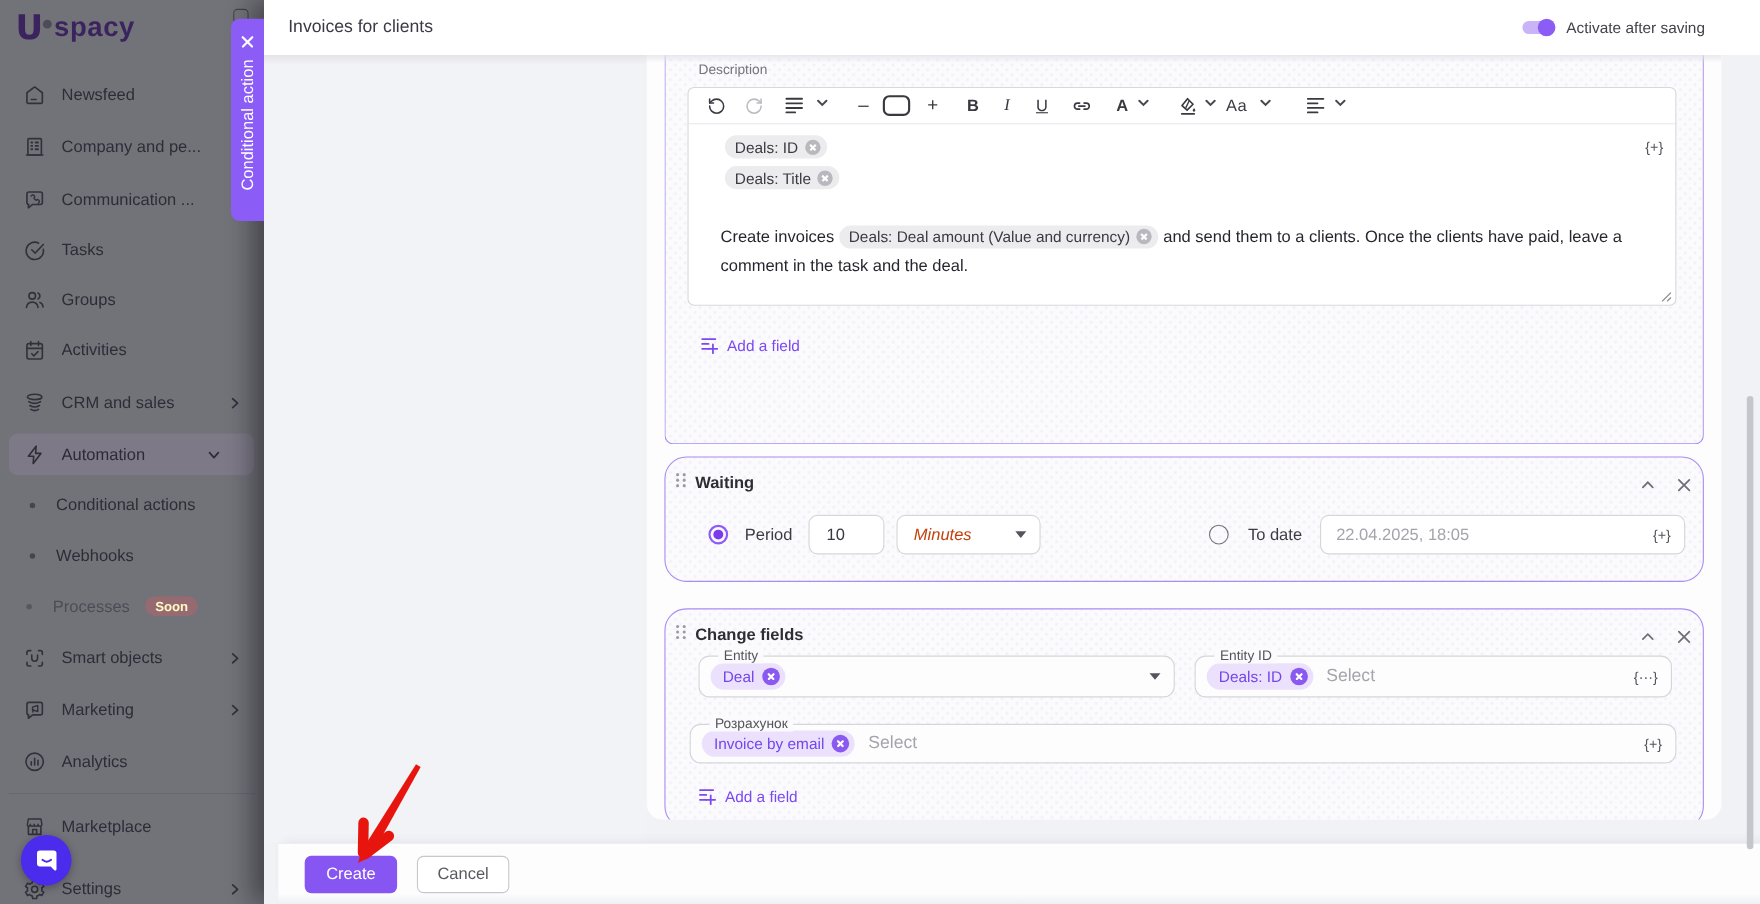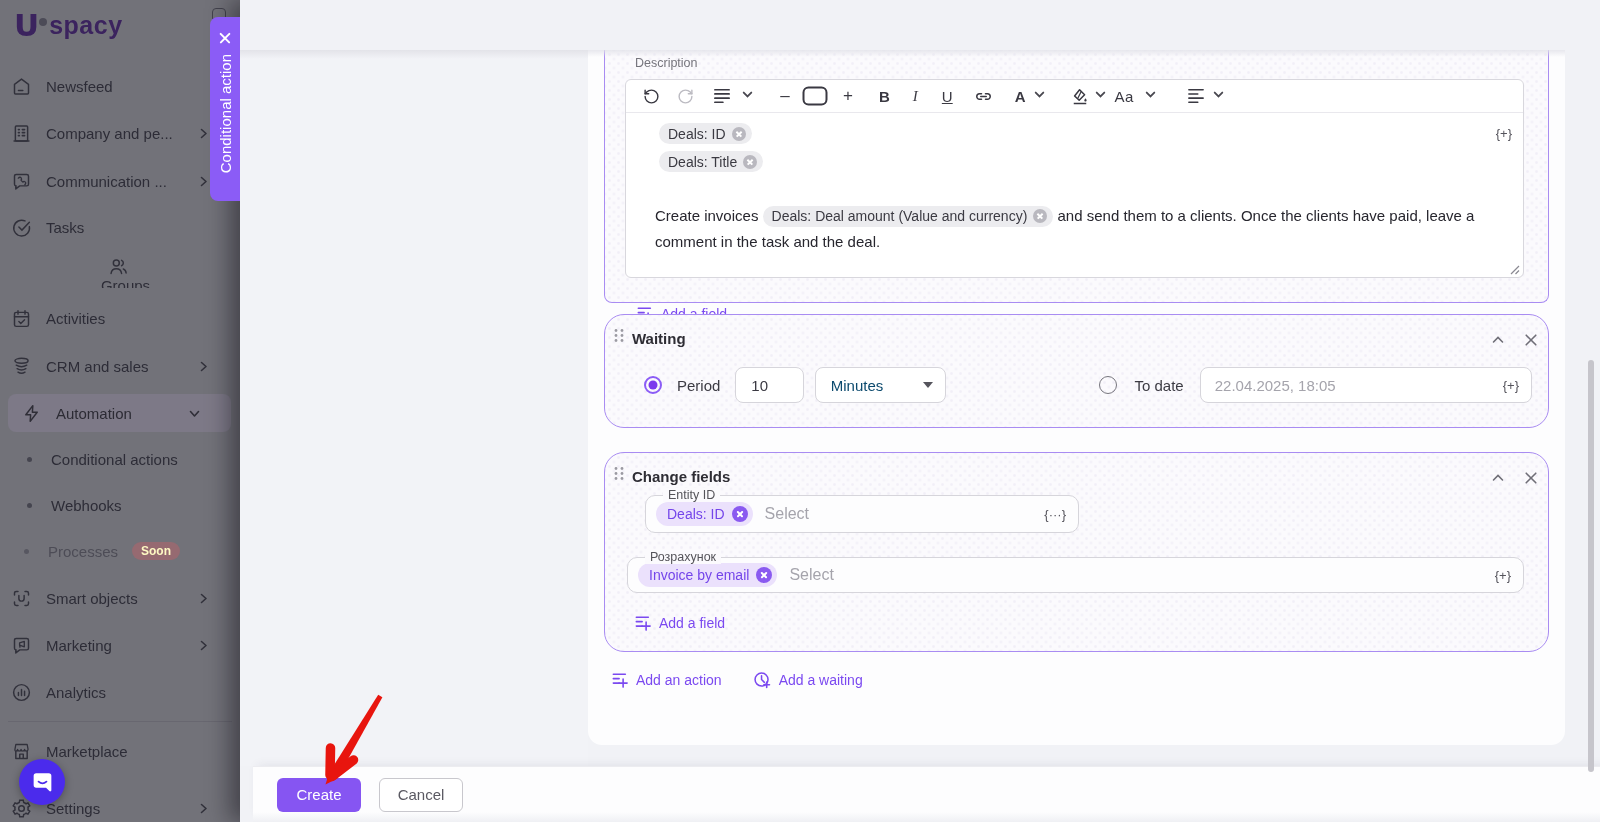--- a/index.html
+++ b/index.html
@@ -6,21 +6,21 @@
   html,body { width:1600px; height:822px; overflow:hidden; }
   body { font-family:"Liberation Sans", sans-serif; background:#fff; position:relative; }
 
   
   .sidebar { position:absolute; left:0; top:0; width:240px; height:822px; background:#ffffff; z-index:1; }
   .sidebar-dim { position:absolute; left:0; top:0; width:240px; height:822px; background:rgba(28,27,38,0.62); z-index:5; }
   .logo { position:absolute; left:14px; top:8px; height:34px; display:flex; align-items:center; }
   .logo-u { font-size:31px; font-weight:800; color:#6e30b8; font-family:"DejaVu Sans", sans-serif; }
   .logo-dot { width:8px; height:8px; border-radius:50%; background:#9b99a6; margin:-6px 2px 0 0; }
   .logo-text { font-size:25px; font-weight:700; color:#6e30b8; letter-spacing:0.5px; }
-  .menu-item { position:absolute; left:0; width:240px; height:32px; display:flex; align-items:center; padding-left:11px; color:#4a4952; font-size:15px; }
+  .menu-item { position:absolute; left:10px; width:240px; height:32px; display:flex; align-items:center; padding-left:11px; color:#4a4952; font-size:15px; }
   .menu-item .mi-icon { width:21px; height:21px; margin-right:14px; flex:0 0 auto; color:#56555e; }
   .menu-item .mi-icon svg { width:21px; height:21px; display:block; }
   .menu-item .mi-label { flex:1 1 auto; white-space:nowrap; overflow:hidden; }
   .menu-item .mi-chev { margin-right:30px; color:#55545c; flex:0 0 auto; }
   .menu-item .mi-chev svg { width:13px; height:13px; display:block; }
   .menu-item.active-row { left:8px; width:223px; height:38px; background:rgb(125,121,135); border-radius:8px; padding-left:13px; z-index:6; color:rgb(44,43,52); }
   .menu-item.active-row .mi-icon, .menu-item.active-row .mi-chev { color:rgb(47,46,55); }
   .sub-item { position:absolute; left:0; width:240px; height:32px; display:flex; align-items:center; padding-left:27px; font-size:15px; color:#4a4952; }
   .sub-item .dot { width:5px; height:5px; border-radius:50%; background:#8a8992; margin-right:19px; }
   .sub-item.disabled { color:#9d9ca4; }
@@ -42,21 +42,21 @@
   .toggle-label { font-size:14px; color:#44434b; }
 
   .drawer-body { position:absolute; left:0; top:50px; width:1360px; height:716px; display:flex; }
   .left-panel { width:348px; height:716px; background:#f2f3f7; position:relative; }
   .left-panel::before { content:""; position:absolute; left:0; top:0; width:100%; height:9px; background:linear-gradient(#e3e3e9, rgba(242,243,247,0)); }
   .canvas-wrap { flex:1; height:716px; position:relative; }
   .canvas { width:977px; height:695px; background:#fdfdfe; border-radius:0 0 14px 14px; position:relative; padding:0 0 0 16px; overflow:hidden; }
   .canvas::before { content:""; position:absolute; left:0; top:0; width:100%; height:7px; background:linear-gradient(rgba(226,226,233,0.8), rgba(253,253,254,0)); z-index:2; }
 
   .card { width:945px; border:1px solid #a98cf2; border-radius:20px; background-color:#fbfafd; background-image:radial-gradient(circle, rgba(113,90,175,0.065) 0.8px, transparent 1.8px), radial-gradient(circle, rgba(113,90,175,0.065) 0.8px, transparent 1.8px); background-size:9px 9px; background-position:0 0, 4.5px 4.5px; position:relative; }
-  .card.first { border-top:none; border-radius:0 0 8px 8px; height:253px; padding:6px 24px 0 20px; }
+  .card.first { border-top:none; border-radius:0 0 8px 8px; height:354px; padding:6px 24px 0 20px; }
   .card-label { font-size:12.5px; color:#75747c; margin-left:10px; height:15px; }
 
   .editor { margin-top:8px; height:199px; background:#fff; border:1px solid #d8d7dd; border-radius:6px; position:relative; }
   .toolbar { height:33px; border-bottom:1px solid #e9e8ed; display:flex; align-items:center; padding:0 12px; color:#3a3942; }
   .tb { display:flex; align-items:center; justify-content:center; height:26px; }
   .tb svg { display:block; }
   .tb.disabled { color:#bcbbc2; }
   .tb-chev { margin-left:5px; color:#4a4951; }
   .tb-letter { font-size:15px; font-weight:700; }
   .editor-content { position:relative; padding:10px 18px 0 29px; height:165px; font-size:15px; color:#27262e; }
@@ -82,21 +82,21 @@
   .card-head-icons { position:absolute; top:18px; right:10px; display:flex; align-items:center; color:#6f6e77; }
   .card-head-icons .hd-ic { margin-left:19px; display:flex; }
 
   .waiting-row { display:flex; align-items:center; margin-top:18px; height:36px; }
   .radio { width:18px; height:18px; border-radius:50%; flex:0 0 auto; position:relative; }
   .radio.on { border:2px solid #8b5cf6; }
   .radio.on::after { content:""; position:absolute; left:50%; top:50%; transform:translate(-50%,-50%); width:9px; height:9px; border-radius:50%; background:#7c3aed; }
   .radio.off { border:1.5px solid #77767e; }
   .w-label { font-size:15px; color:#3c3b43; white-space:nowrap; }
   .num-input { width:69px; height:36px; background:#fff; border:1px solid #d6d5db; border-radius:8px; display:flex; align-items:center; padding-left:15px; font-size:15px; color:#3a3942; }
-  .select-box { width:133px; height:36px; background:#fff; border:1px solid #d6d5db; border-radius:8px; display:flex; align-items:center; padding:0 12px 0 15px; font-size:15px; color:#0c4a6e; }
+  .select-box { width:133px; height:36px; background:#fff; border:1px solid #d6d5db; border-radius:8px; display:flex; align-items:center; padding:0 12px 0 15px; font-size:15px; color:#c2410c;font-style:italic; }
   .select-caret { margin-left:auto; width:0; height:0; border-left:5px solid transparent; border-right:5px solid transparent; border-top:6px solid #55545c; }
   .date-input { width:336px; height:36px; background:#fff; border:1px solid #d6d5db; border-radius:8px; display:flex; align-items:center; padding:0 12px 0 14px; font-size:15px; color:#a5a4ac; }
   .date-input .tok { margin-left:auto; font-size:13px; color:#55545c; }
 
   .fields-row { display:flex; margin-top:8px; }
   .fieldset { position:relative; border:1px solid #d6d5db; border-radius:10px; height:38px; display:flex; align-items:center; padding:0 12px 0 10px; background:#fdfdfe; }
   .fieldset .fs-label { position:absolute; top:-8px; left:17px; font-size:12.5px; color:#55545a; background:#fbfafd; padding:0 5px; line-height:14px; }
   .pchip { display:inline-flex; align-items:center; background:#ebe1fc; border-radius:12px; height:24px; padding:0 5px 0 11px; font-size:14px; color:#7445ea; white-space:nowrap; }
   .pchip .x { width:16px; height:16px; border-radius:50%; background:#8a5af0; margin-left:7px; position:relative; flex:0 0 auto; }
   .pchip .x::before, .pchip .x::after { content:""; position:absolute; left:50%; top:50%; width:8px; height:1.8px; background:#fff; border-radius:1px; }
@@ -181,21 +181,21 @@
       </div>
       <div class="menu-item" style="top: 211px;">
         <span class="mi-icon">
           <svg viewBox="0 0 24 24" fill="none" stroke="currentColor" stroke-width="1.7" stroke-linecap="round">
             <path d="M21 11 A 9 9 0 1 1 16 4.5"></path>
             <path d="M9 11.5 L12.5 15 L21 6"></path>
           </svg>
         </span>
         <span class="mi-label">Tasks</span>
       </div>
-      <div class="menu-item" style="top: 256px; flex-direction: column;">
+      <div class="menu-item" style="top: 256px;">
         <span class="mi-icon">
           <svg viewBox="0 0 24 24" fill="none" stroke="currentColor" stroke-width="1.7" stroke-linecap="round">
             <circle cx="9.5" cy="8" r="3.4"></circle>
             <path d="M3.5 20 c 0.5 -3.8 2.8 -5.5 6 -5.5 s 5.5 1.7 6 5.5"></path>
             <path d="M15.5 5 a 3.4 3.4 0 0 1 0 6.2 M17.5 14.8 c 2 0.6 3 2.3 3.2 4.7"></path>
           </svg>
         </span>
         <span class="mi-label">Groups</span>
       </div>
       <div class="menu-item" style="top: 302px;">
@@ -314,20 +314,30 @@
   <div class="chat-fab">
     <svg width="25" height="25" viewBox="0 0 24 24">
       <path d="M3.5 5.5 a2.5 2.5 0 0 1 2.5 -2.5 H18 a2.5 2.5 0 0 1 2.5 2.5 V19.4 c0 1 -1.2 1.5 -1.9 0.8 L15.4 17 H6 a2.5 2.5 0 0 1 -2.5 -2.5 Z" fill="#fff"></path>
       <path d="M8.2 11.2 c 2.4 2 5.2 2 7.6 0" fill="none" stroke="#4b2bec" stroke-width="1.7" stroke-linecap="round"></path>
     </svg>
   </div>
   <div class="sidebar-dim"></div>
 </div>
 
 <div class="drawer">
+  <div class="drawer-header">
+    <div class="drawer-title">Invoices for clients</div>
+    <div class="header-right">
+      <div class="switch">
+        <div class="track"></div>
+        <div class="knob"></div>
+      </div>
+      <div class="toggle-label">Activate after saving</div>
+    </div>
+  </div>
 
   <div class="drawer-body">
     <div class="left-panel"></div>
     <div class="canvas-wrap">
         <div class="canvas">
 
       <div class="card first">
         <div class="card-label">Description</div>
         <div class="editor">
           <div class="toolbar">
@@ -504,20 +514,28 @@
                   </svg>
                 </span>
             <span class="hd-ic">
                   <svg width="14" height="14" viewBox="0 0 14 14" stroke="currentColor" stroke-width="1.6" stroke-linecap="round">
                     <path d="M2.2 2.2 L11.8 11.8 M11.8 2.2 L2.2 11.8"></path>
                   </svg>
                 </span>
           </span>
         </div>
         <div class="fields-row">
+          <div class="fieldset entity">
+            <span class="fs-label">Entity</span>
+            <span class="pchip">
+                  <span>Deal</span>
+                  <span class="x"></span>
+                </span>
+            <span class="select-caret" style="margin-left:auto"></span>
+          </div>
           <div class="fieldset entity-id">
             <span class="fs-label">Entity ID</span>
             <span class="pchip">
                   <span>Deals: ID</span>
                   <span class="x"></span>
                 </span>
             <span class="fs-placeholder">Select</span>
             <span class="fs-right">{···}</span>
           </div>
         </div>

